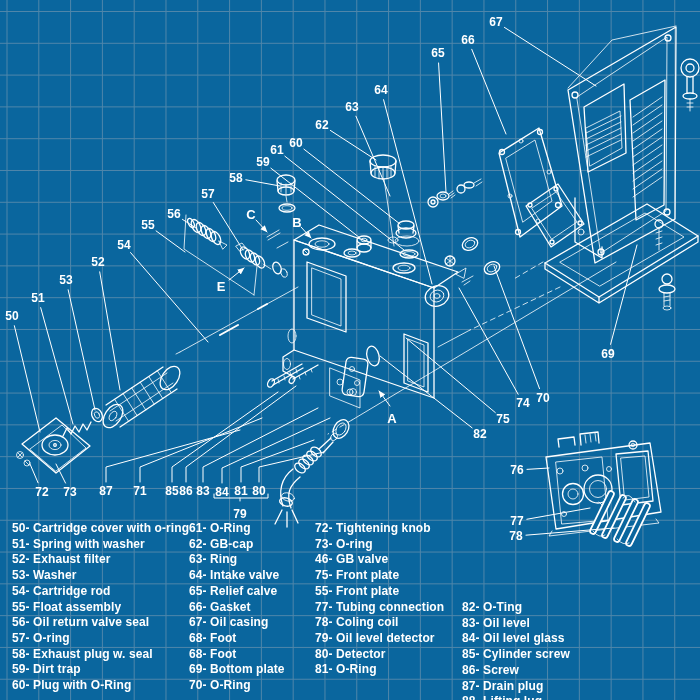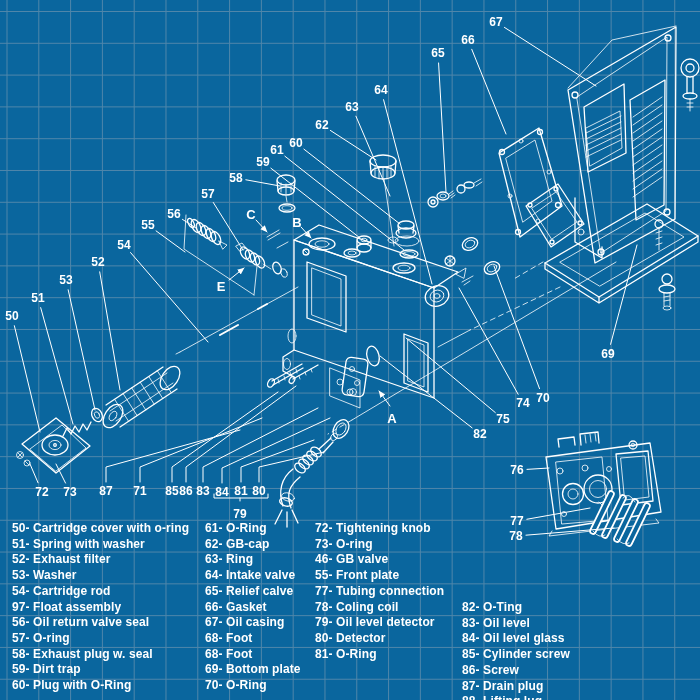--- a/index.html
+++ b/index.html
@@ -464,44 +464,45 @@
       </g>
   </svg>
 
   <div id="plist">
       <div class="plist-col" style="left: 12px; top: 521px;">
         <div>50- Cartridge cover with o-ring</div>
         <div>51- Spring with washer</div>
         <div>52- Exhaust filter</div>
         <div>53- Washer</div>
         <div>54- Cartridge rod</div>
-        <div>97- Float assembly</div>
+        <div>55- Float assembly</div>
         <div>56- Oil return valve seal</div>
         <div>57- O-ring</div>
         <div>58- Exhaust plug w. seal</div>
         <div>59- Dirt trap</div>
         <div>60- Plug with O-Ring</div>
       </div>
-      <div class="plist-col" style="left: 205px; top: 521px;">
+      <div class="plist-col" style="left: 189px; top: 521px;">
         <div>61- O-Ring</div>
         <div>62- GB-cap</div>
         <div>63- Ring</div>
         <div>64- Intake valve</div>
         <div>65- Relief calve</div>
         <div>66- Gasket</div>
         <div>67- Oil casing</div>
         <div>68- Foot</div>
         <div>68- Foot</div>
         <div>69- Bottom plate</div>
         <div>70- O-Ring</div>
       </div>
       <div class="plist-col" style="left: 315px; top: 521px;">
         <div>72- Tightening knob</div>
         <div>73- O-ring</div>
         <div>46- GB valve</div>
+        <div>75- Front plate</div>
         <div>55- Front plate</div>
         <div>77- Tubing connection</div>
         <div>78- Coling coil</div>
         <div>79- Oil level detector</div>
         <div>80- Detector</div>
         <div>81- O-Ring</div>
       </div>
       <div class="plist-col" style="left: 462px; top: 600px;">
         <div>82- O-Ting</div>
         <div>83- Oil level</div>

